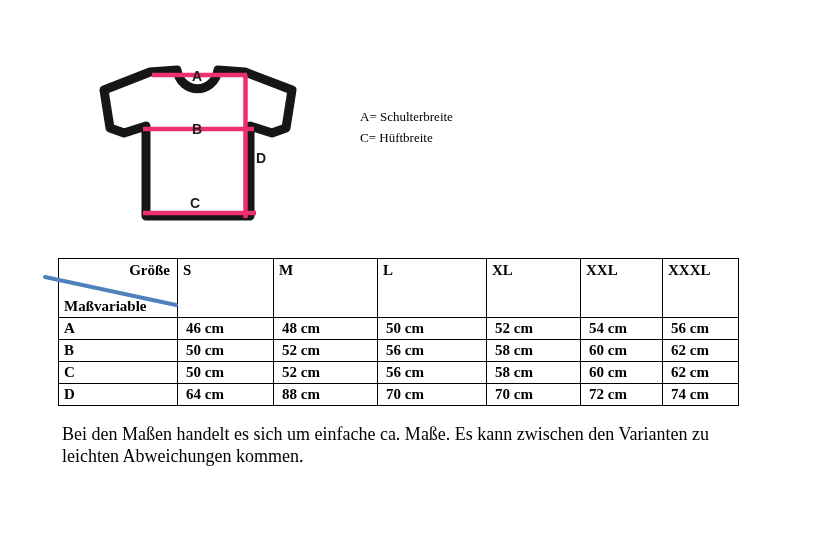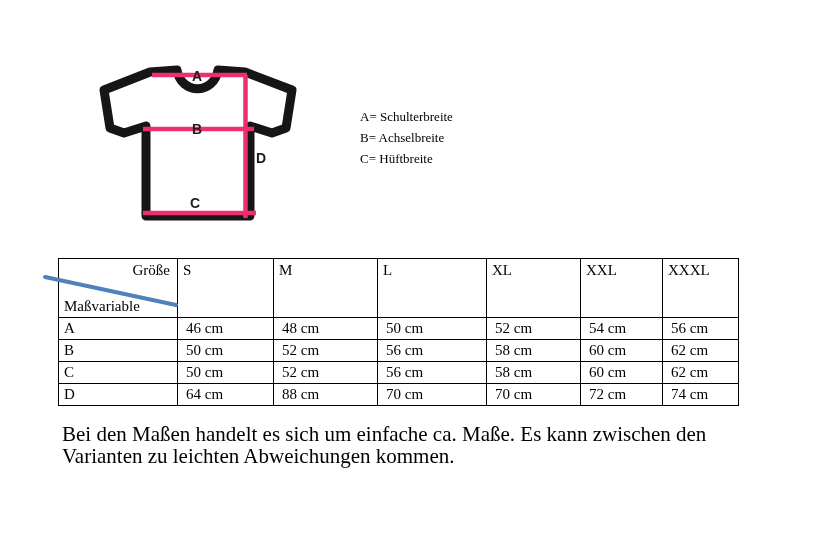--- a/index.html
+++ b/index.html
@@ -40,21 +40,21 @@
     position: absolute;
     left: 58px; top: 258px;
   }
   table.size-table {
     border-collapse: collapse;
     table-layout: fixed;
     font-size: 15px;
   }
   table.size-table td, table.size-table th {
     border: 1.5px solid #000;
-    font-weight: normal;
+    font-weight: bold;
     text-align: left;
     overflow: hidden;
   }
   .c0 { width: 119px; } .c1 { width: 96px; } .c2 { width: 104px; }
   .c3 { width: 109px; } .c4 { width: 94px; } .c5 { width: 82px; }
   .c6 { width: 76px; }
   tr.header-row { height: 59px; }
   tr.body-row   { height: 22px; }
   th.size-head { vertical-align: top; padding: 3px 0 0 5px; }
   td.corner-cell { position: relative; padding: 0; }
@@ -67,21 +67,21 @@
     left: -18px; top: 14px;
     overflow: visible;
     pointer-events: none;
   }
 
   
   .footnote {
     position: absolute;
     left: 62px; top: 423px;
     width: 692px;
-    font-size: 21px;
+    font-size: 18px;
     line-height: 22px;
   }
 </style>
 </head>
 <body>
 
 <div class="diagram">
   <svg width="220" height="180" viewBox="0 0 220 180">
 
     <path d="M 65,24 L 92,22 C 96,47 129,47 133,22 L 160,24 L 207,42 L 201,80 L 187,85 L 165,78
@@ -97,21 +97,20 @@
 
     <text class="measure-letter" text-anchor="middle" x="112" y="33">A</text>
     <text class="measure-letter" text-anchor="middle" x="112" y="86">B</text>
     <text class="measure-letter" text-anchor="middle" x="110" y="160">C</text>
     <text class="measure-letter" x="171" y="115">D</text>
   </svg>
 </div>
 
 <div class="legend">
   <div>A= Schulterbreite</div>
-  <div>B= Achselbreite</div>
   <div>C= Hüftbreite</div>
 </div>
 
 <div class="size-table-wrap">
   <table class="size-table">
     <tbody>
         <tr class="header-row">
       <td class="corner-cell c0">
         <span class="corner-top">Größe</span>
         <span class="corner-bottom">Maßvariable</span>

